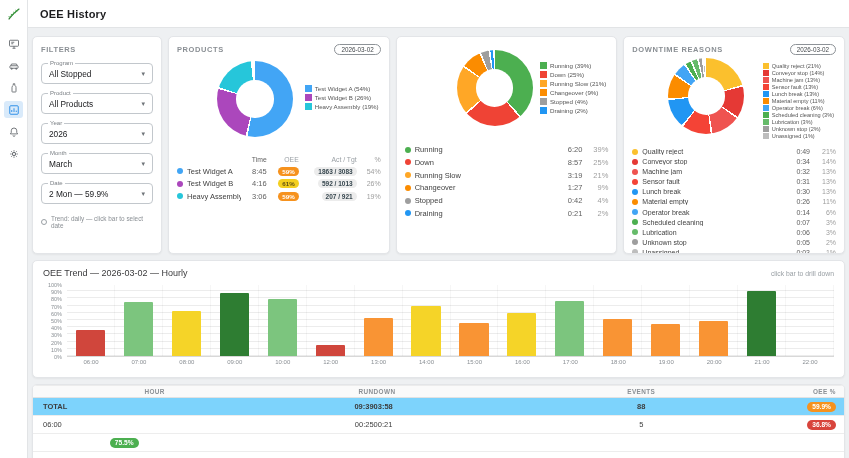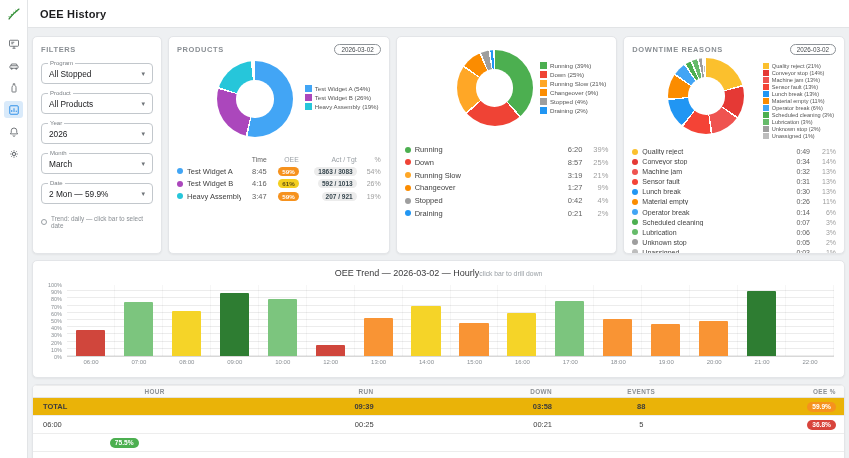--- a/index.html
+++ b/index.html
@@ -63,42 +63,42 @@
   .pt-pct{width:24px;text-align:right;color:#9e9e9e;font-size:7px;flex:none}
   
   .slist{margin-top:5px}
   .srow{display:flex;align-items:flex-start;height:12.8px;font-size:7.5px;cursor:pointer}
   .downtime .srow{height:10.1px;font-size:7px}
   .sname{flex:1;color:#424242;display:flex;align-items:center;gap:4px;min-width:0;white-space:nowrap;overflow:hidden}
   .stime{width:32px;text-align:right;color:#616161;flex:none}
   .spct{width:26px;text-align:right;color:#9e9e9e;flex:none}
   
   .trend-card{height:118px;flex:none;padding:7px 10px;overflow:hidden}
-  .trend-head{display:flex;justify-content:center;align-items:center}
+  .trend-head{display:flex;justify-content:space-between;align-items:center}
   .sec-title{font-size:9px;color:#3a3a3c}
   .hint{font-size:6.8px;color:#9aa0a5}
   .chart-wrap{display:flex;margin-top:7px}
   .yaxis{width:24px;position:relative;height:72px;flex:none}
   .ytick{position:absolute;right:5px;transform:translateY(-50%);font-size:5.5px;color:#8a8f94}
   .plot{flex:1;height:72px;position:relative;border-bottom:1px solid #d8d8d8;display:flex;align-items:flex-end;
         background-image:repeating-linear-gradient(to top,#ececec 0 1px,transparent 1px 7.2px)}
   .slot{flex:1;height:100%;display:flex;align-items:flex-end;justify-content:center;border-right:1px solid rgba(0,0,0,.035);cursor:pointer}
   .bar{width:62%;border-radius:1px 1px 0 0}
   .xlabels{display:flex;margin-left:24px;margin-top:2px}
   .xlabel{flex:1;text-align:center;font-size:6px;color:#8a8f94}
   
   .table-card{height:92px;flex:none;overflow:hidden;display:flex;flex-direction:column}
   .table-head{display:flex;justify-content:space-between;align-items:center;padding:5px 10px 4px 10px}
   .thead-row{display:flex;background:#fafafa;border-top:1px solid #ececec;border-bottom:1px solid #e2e2e2;height:13px;align-items:center;font-size:6.4px;color:#8a8f94;font-weight:bold;letter-spacing:.4px}
   .trow{display:flex;height:18px;align-items:center;font-size:7.5px;color:#3c3c3c;border-bottom:1px solid #ededed;cursor:pointer}
-  .trow.total-row{background:#eab308;font-weight:bold}
+  .trow.total-row{background:#7dd3fc;font-weight:bold}
   .c-hour{width:30%;padding-left:10px}
   .thead-row .c-hour{padding-left:0;text-align:center}
   .c-run{width:12%;text-align:right}
-  .c-down{width:22%;text-align:right}
+  .c-down{width:22%;text-align:left}
   .c-events{width:22%;text-align:center}
   .c-oee{width:14%;display:flex;justify-content:flex-end;padding-right:8px}
   .thead-row .c-oee{display:block;text-align:right}
   .oee-badge{border-radius:8px;padding:1.5px 5px;font-size:6.6px;font-weight:bold;color:#fff}
 </style>
 </head>
 <body>
 
 <aside class="sidebar">
   <div class="logo">
@@ -257,21 +257,21 @@
               <span class="pill">592 / 1013</span>
             </span>
             <span class="pt-pct">26%</span>
           </div>
 
           <div class="pt-row">
             <span class="pt-name">
               <span class="dot" style="background: rgb(38, 198, 218);"></span>
               <span>Heavy Assembly</span>
             </span>
-            <span class="pt-time">3:47</span>
+            <span class="pt-time">3:06</span>
             <span class="pt-oee">
               <span class="badge" style="background: rgb(246, 146, 30); color: rgb(255, 255, 255);">59%</span>
             </span>
             <span class="pt-act">
               <span class="pill">207 / 921</span>
             </span>
             <span class="pt-pct">19%</span>
           </div>
         </div>
     </div>

